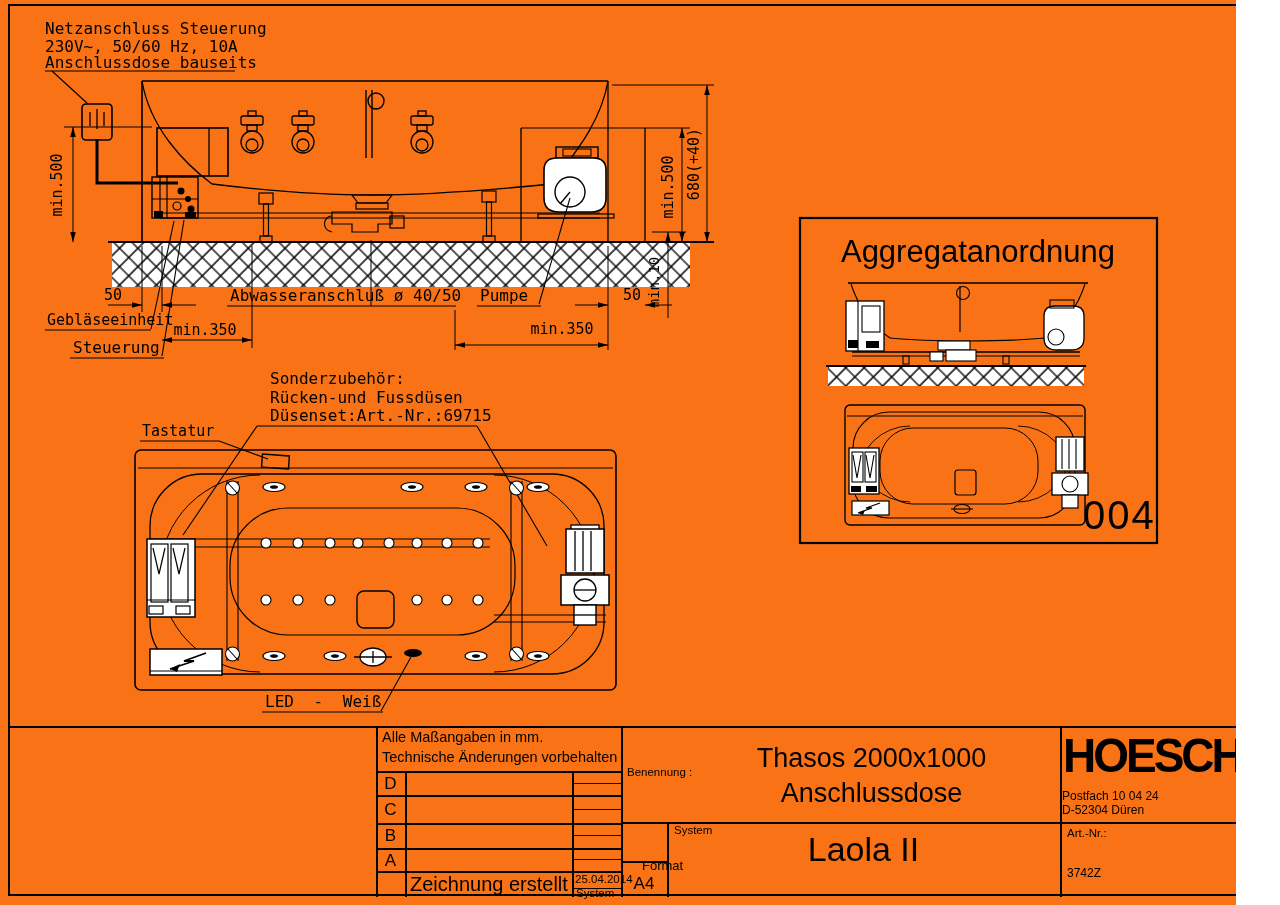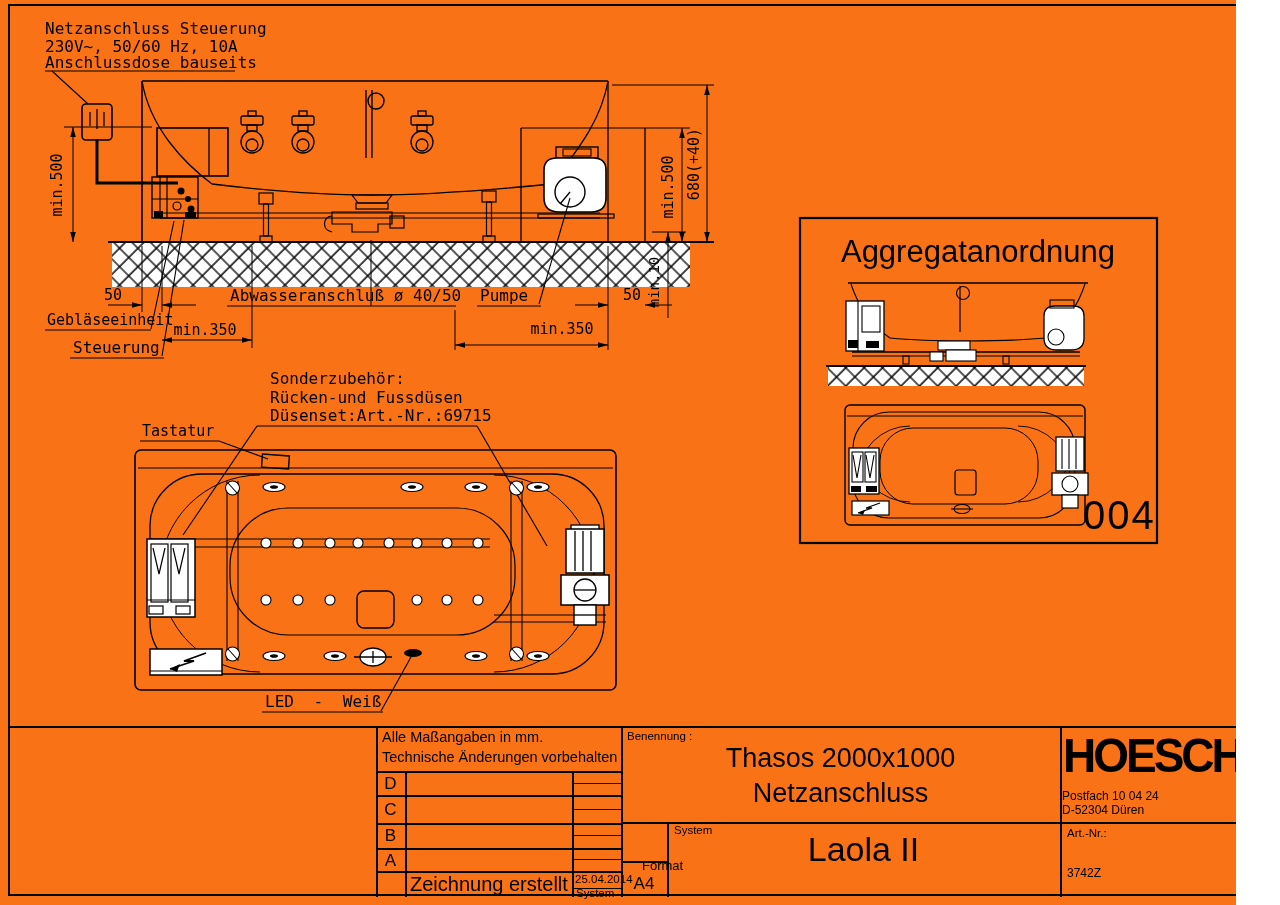--- a/index.html
+++ b/index.html
@@ -7,21 +7,21 @@
         font-family:"Liberation Sans",sans-serif;color:#000;}
   .frame{position:absolute;left:8px;top:4px;width:1262px;height:892px;border:2px solid #000;box-sizing:border-box;}
   svg text{fill:#000;}
   .cad{font-family:"DejaVu Sans Mono",monospace;}
   .ari{font-family:"Liberation Sans",sans-serif;}
   
   .tbline{position:absolute;background:#000;}
   .tbtext{position:absolute;white-space:nowrap;}
   .small{font-size:11.5px;}
   .rev-letter{font-size:17px;text-align:center;}
-  .big-title{font-size:27px;text-align:center;}
+  .big-title{font-size:27px;text-align:center;padding-left:31px;}
   .sys-title{font-size:34px;text-align:center;}
   .sys-sub{font-size:20px;text-align:center;margin-top:48px;}
   .hoesch{font-size:46px;font-weight:bold;letter-spacing:-3px;transform:scaleY(1.04);transform-origin:left top;}
   .addr{display:flex;justify-content:space-between;font-size:12px;}
 </style>
 </head>
 <body>
 
 <div class="page">
   <div class="frame"></div>
@@ -403,23 +403,23 @@
     <div class="tbtext" style="left:382px;top:729px;font-size:14.5px;">Alle Maßangaben in mm.</div>
     <div class="tbtext" style="left:382px;top:749px;font-size:14.5px;">Technische Änderungen vorbehalten</div>
     <div class="tbtext rev-letter" style="left:376px;top:774px;width:29px;">D</div>
     <div class="tbtext rev-letter" style="left:376px;top:800px;width:29px;">C</div>
     <div class="tbtext rev-letter" style="left:376px;top:826px;width:29px;">B</div>
     <div class="tbtext rev-letter" style="left:376px;top:851px;width:29px;">A</div>
     <div class="tbtext" style="left:410px;top:873px;font-size:20px;">Zeichnung erstellt</div>
     <div class="tbtext small" style="left:575px;top:873px;">25.04.2014</div>
     <div class="tbtext small" style="left:576px;top:887px;">System</div>
 
-    <div class="tbtext small" style="left:627px;top:730px;">Benennung :</div>
+    <div class="tbtext small" style="left:627px;top:766px;">Benennung :</div>
     <div class="tbtext big-title" style="left:621px;top:743px;width:439px;">Thasos 2000x1000</div>
-    <div class="tbtext big-title" style="left:621px;top:778px;width:439px;">Netzanschluss</div>
+    <div class="tbtext big-title" style="left:621px;top:778px;width:439px;">Anschlussdose</div>
     <div class="tbtext small" style="left:674px;top:824px;">System</div>
     <div class="tbtext sys-title" style="left:667px;top:830px;width:393px;">Laola II</div>
     <div class="tbtext sys-sub" style="left:667px;top:871px;width:393px;">Whirl+Airsystem</div>
     <div class="tbtext" style="left:626px;top:858px;font-size:13px;padding-left:16px;">Format</div>
     <div class="tbtext" style="left:621px;top:874px;width:46px;font-size:17px;text-align:center;">A4</div>
 
     <div class="tbtext hoesch" style="left:1063px;top:727px;">HOESCH</div>
     <div class="tbtext addr" style="left:1062px;top:789px;width:206px;flex-direction:column;">
       <span>Postfach 10 04 24</span>
       <span>D-52304 Düren</span>

